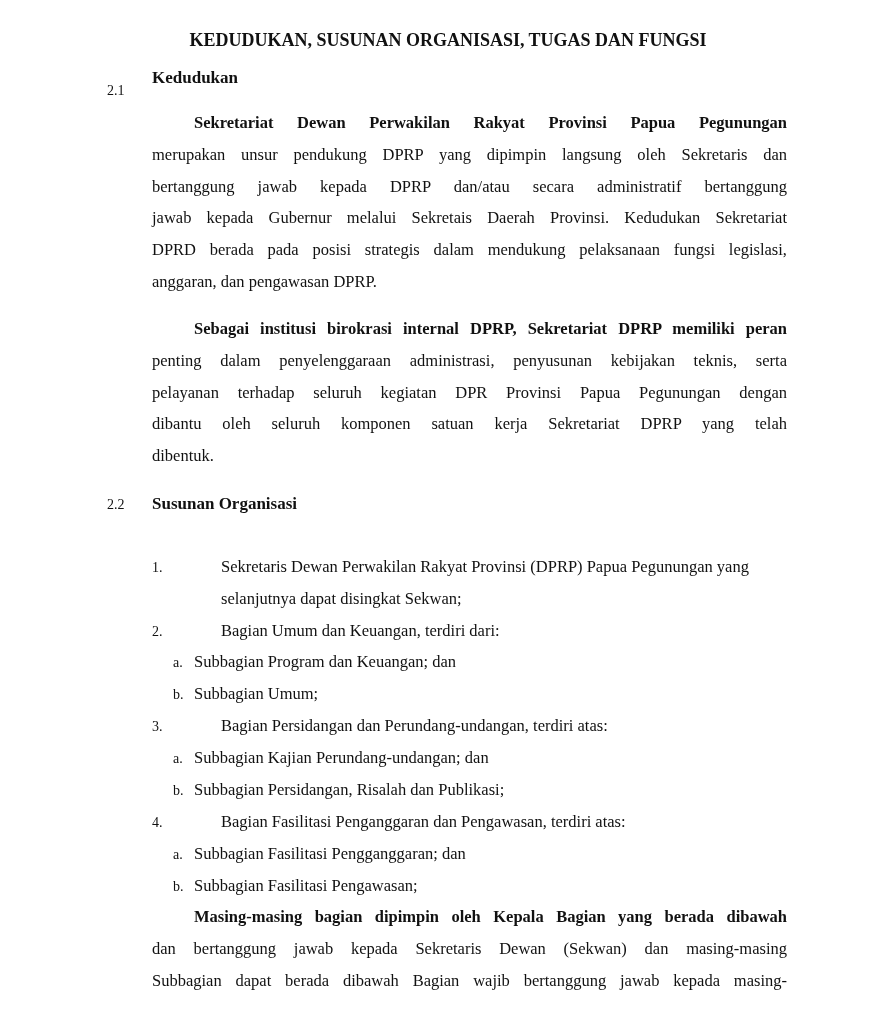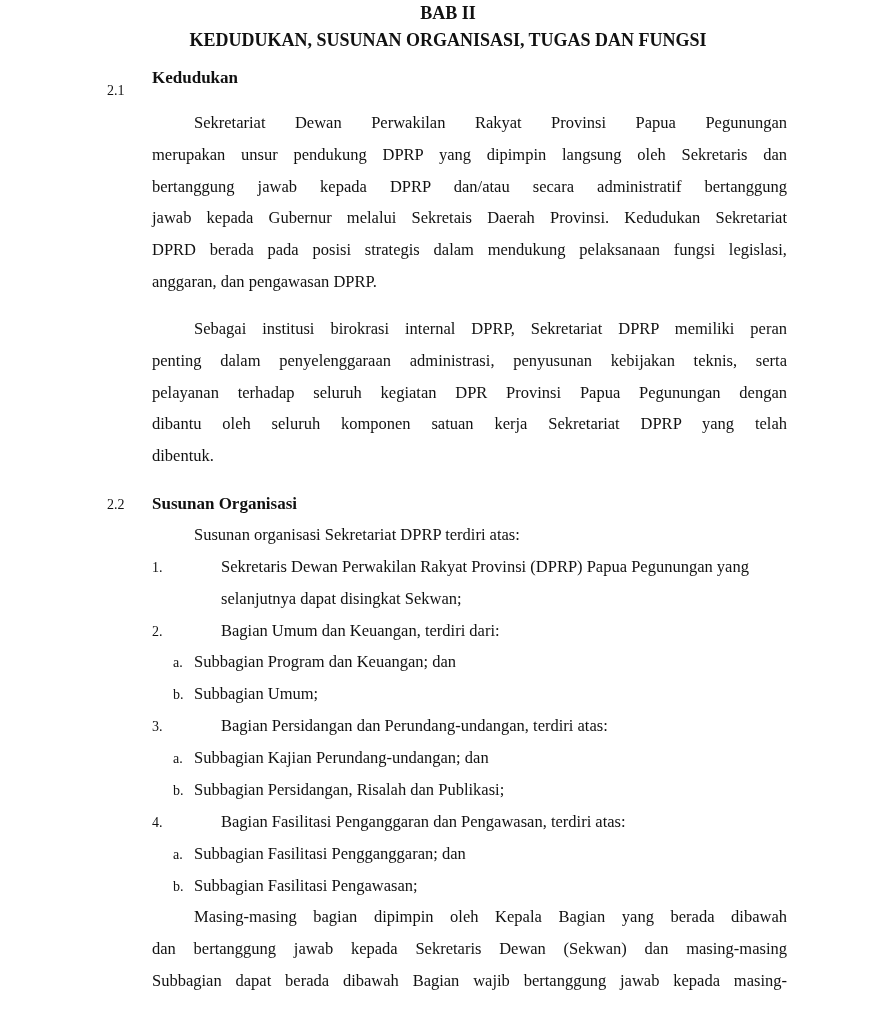--- a/index.html
+++ b/index.html
@@ -5,33 +5,32 @@
     html, body { margin: 0; padding: 0; background: #ffffff; }
     body { width: 896px; height: 1024px; position: relative; overflow: hidden;
       font-family: "Liberation Serif", serif; color: #111111; }
     .page { position: absolute; left: 0; top: 0; width: 896px; height: 1024px; }
     .title { position: absolute; left: 0; width: 896px; text-align: center;
       font-weight: bold; font-size: 18px; letter-spacing: 0px; }
     .sec-num { position: absolute; left: 107px; font-size: 14px; }
     .sec-title { position: absolute; left: 152px; font-size: 17px; font-weight: bold; }
     .line { position: absolute; font-size: 16.5px; white-space: nowrap; }
     .just { left: 152px; width: 635px; text-align: justify; text-align-last: justify; }
-    .ind { left: 194px; width: 593px; }
+    .ind { left: 194px; width: 593px; font-weight: bold; }
     .plain { left: 152px; }
     .li-num { position: absolute; left: 152px; font-size: 14px; }
     .li-text { position: absolute; left: 173px; font-size: 16.5px; white-space: nowrap; margin-left: 48px; }
     .sub-num { position: absolute; left: 173px; font-size: 14px; }
     .sub-text { position: absolute; left: 194px; font-size: 16.5px; white-space: nowrap; }
   </style>
 </head>
 <body>
 
 <div class="page">
 
-  <div class="title" style="top:3px;">BAB II</div>
   <div class="title" style="top:30px;">KEDUDUKAN, SUSUNAN ORGANISASI, TUGAS DAN FUNGSI</div>
 
   <div class="sec-num" style="top:83px;">2.1</div>
   <div class="sec-title" style="top:68px;">Kedudukan</div>
 
   <div>
     <div class="line just ind" style="top:113px;">Sekretariat Dewan Perwakilan Rakyat Provinsi Papua Pegunungan</div>
     <div class="line just" style="top:145px;">merupakan unsur pendukung DPRP yang dipimpin langsung oleh Sekretaris dan</div>
     <div class="line just" style="top:177px;">bertanggung jawab kepada DPRP dan/atau secara administratif bertanggung</div>
     <div class="line just" style="top:208px;">jawab kepada Gubernur melalui Sekretais Daerah Provinsi. Kedudukan Sekretariat</div>
@@ -43,21 +42,20 @@
     <div class="line just ind" style="top:319px;">Sebagai institusi birokrasi internal DPRP, Sekretariat DPRP memiliki peran</div>
     <div class="line just" style="top:351px;">penting dalam penyelenggaraan administrasi, penyusunan kebijakan teknis, serta</div>
     <div class="line just" style="top:383px;">pelayanan terhadap seluruh kegiatan DPR Provinsi Papua Pegunungan dengan</div>
     <div class="line just" style="top:414px;">dibantu oleh seluruh komponen satuan kerja Sekretariat DPRP yang telah</div>
     <div class="line plain" style="top:446px;">dibentuk.</div>
   </div>
 
   <div class="sec-num" style="top:497px;">2.2</div>
   <div class="sec-title" style="top:494px;">Susunan Organisasi</div>
 
-  <div class="line" style="left:194px; top:525px;">Susunan organisasi Sekretariat DPRP terdiri atas:</div>
 
   <div>
 
     <div>
       <div class="li-num" style="top:560px;">1.</div>
       <div class="li-text" style="top:557px;">Sekretaris Dewan Perwakilan Rakyat Provinsi (DPRP) Papua Pegunungan yang</div>
       <div class="li-text" style="top:589px;">selanjutnya dapat disingkat Sekwan;</div>
     </div>
 
     <div>

